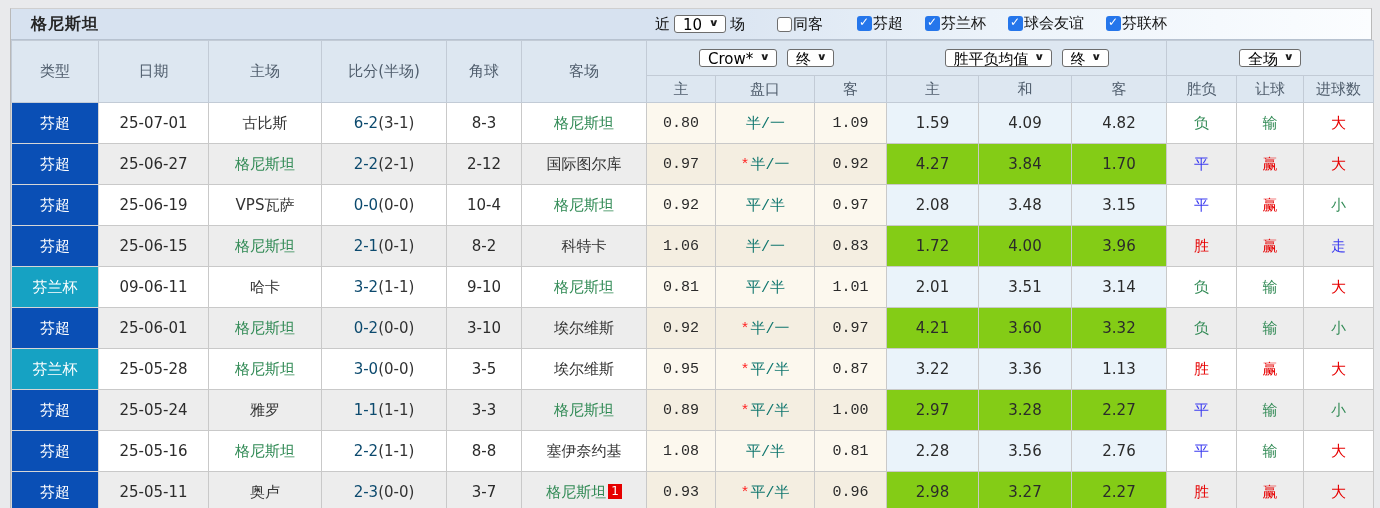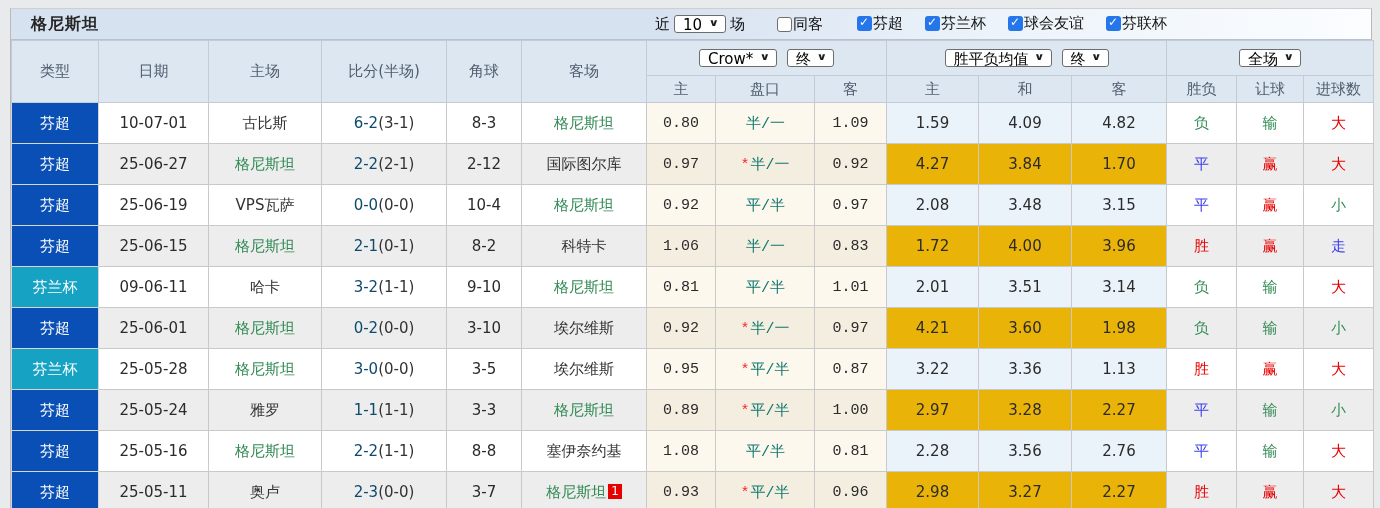--- a/index.html
+++ b/index.html
@@ -57,21 +57,21 @@
   }
   thead th{background:#dde7f1;color:#4f5d6c;font-weight:normal;font-size:15px;border-color:#c2cbd6;}
   tr.h1 th{height:34px;}
   tr.h2 th{height:26px;}
   .selwrap{display:flex;justify-content:center;align-items:center;gap:10px;}
   tbody td{height:40px;font-size:15px;color:#2b2b2b;background:#fff;}
   tr.even td{background:#ededed;}
   td.odds{background:#fcf8ee;font-family:Liberation Mono, monospace;}
   tr.even td.odds{background:#f4eee1;}
   td.avg{background:#eaf3fa;}
-  tr.even td.avg{background:#eab308;}
+  tr.even td.avg{background:#84cc16;}
   td.type{color:#fff;border-color:#d6d6d6;}
   td.type.super{background:#0a4fb5;}
   td.type.cup{background:#16a2c3;}
   .c-red{color:#e60000;}
   .c-blue{color:#3b3bf0;}
   .c-green{color:#318a55;}
   .c-black{color:#333;}
   .sc{color:#0c4a6e;}
   .ht{color:#333;}
   .hcp{color:#0f766e;}
@@ -191,21 +191,21 @@
         <th>和</th>
         <th>客</th>
         <th>胜负</th>
         <th>让球</th>
         <th>进球数</th>
       </tr>
     </thead>
     <tbody id="tbody">
         <tr class="odd">
           <td class="type super">芬超</td>
-          <td>10-07-01</td>
+          <td>25-07-01</td>
           <td class="c-black">古比斯</td>
           <td><span class="sc">6-2</span><span class="ht">(3-1)</span></td>
           <td>8-3</td>
           <td class="c-green"><span>格尼斯坦</span></td>
           <td class="odds">0.80</td>
           <td class="odds"><span class="star"></span><span class="hcp">半/一</span></td>
           <td class="odds">1.09</td>
           <td class="avg">1.59</td>
           <td class="avg">4.09</td>
           <td class="avg">4.82</td>
@@ -286,21 +286,21 @@
           <td>25-06-01</td>
           <td class="c-green">格尼斯坦</td>
           <td><span class="sc">0-2</span><span class="ht">(0-0)</span></td>
           <td>3-10</td>
           <td class="c-black"><span>埃尔维斯</span></td>
           <td class="odds">0.92</td>
           <td class="odds"><span class="star">*</span><span class="hcp">半/一</span></td>
           <td class="odds">0.97</td>
           <td class="avg">4.21</td>
           <td class="avg">3.60</td>
-          <td class="avg">1.98</td>
+          <td class="avg">3.32</td>
           <td class="c-green">负</td>
           <td class="c-green">输</td>
           <td class="c-green">小</td>
         </tr>
         <tr class="odd">
           <td class="type cup">芬兰杯</td>
           <td>25-05-28</td>
           <td class="c-green">格尼斯坦</td>
           <td><span class="sc">3-0</span><span class="ht">(0-0)</span></td>
           <td>3-5</td>

